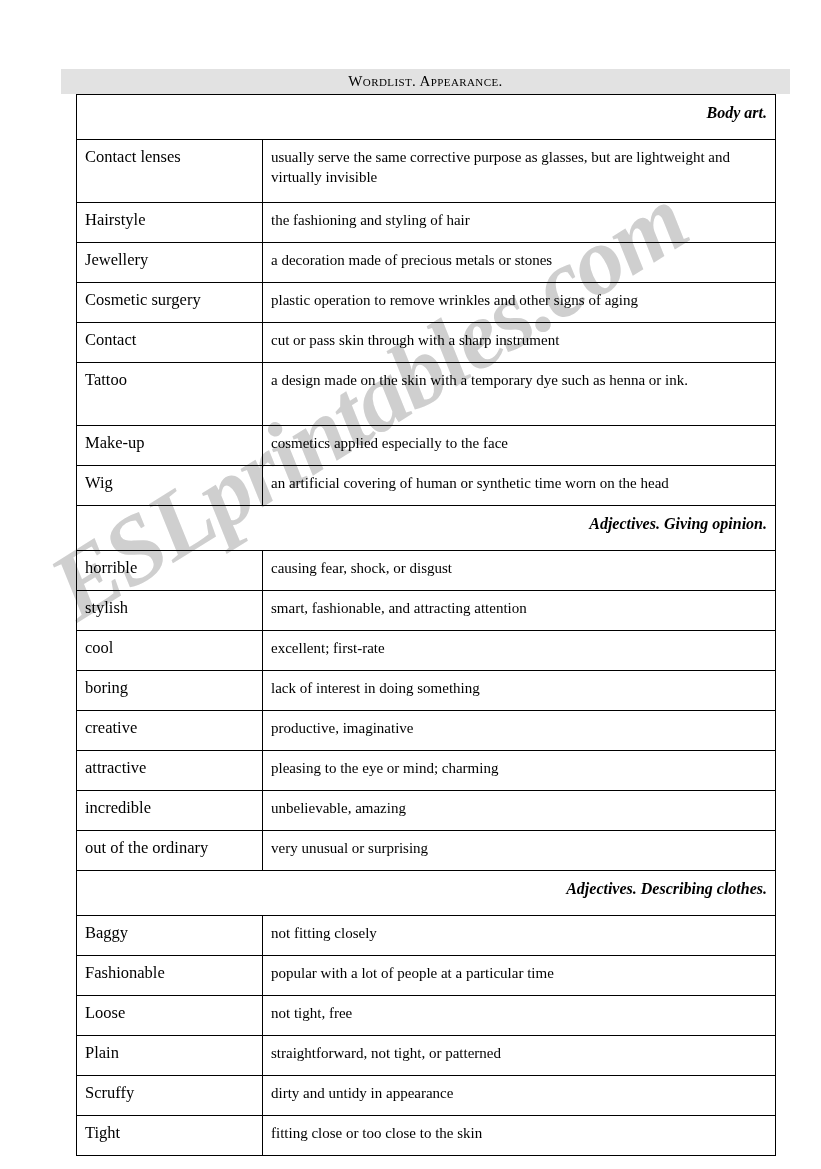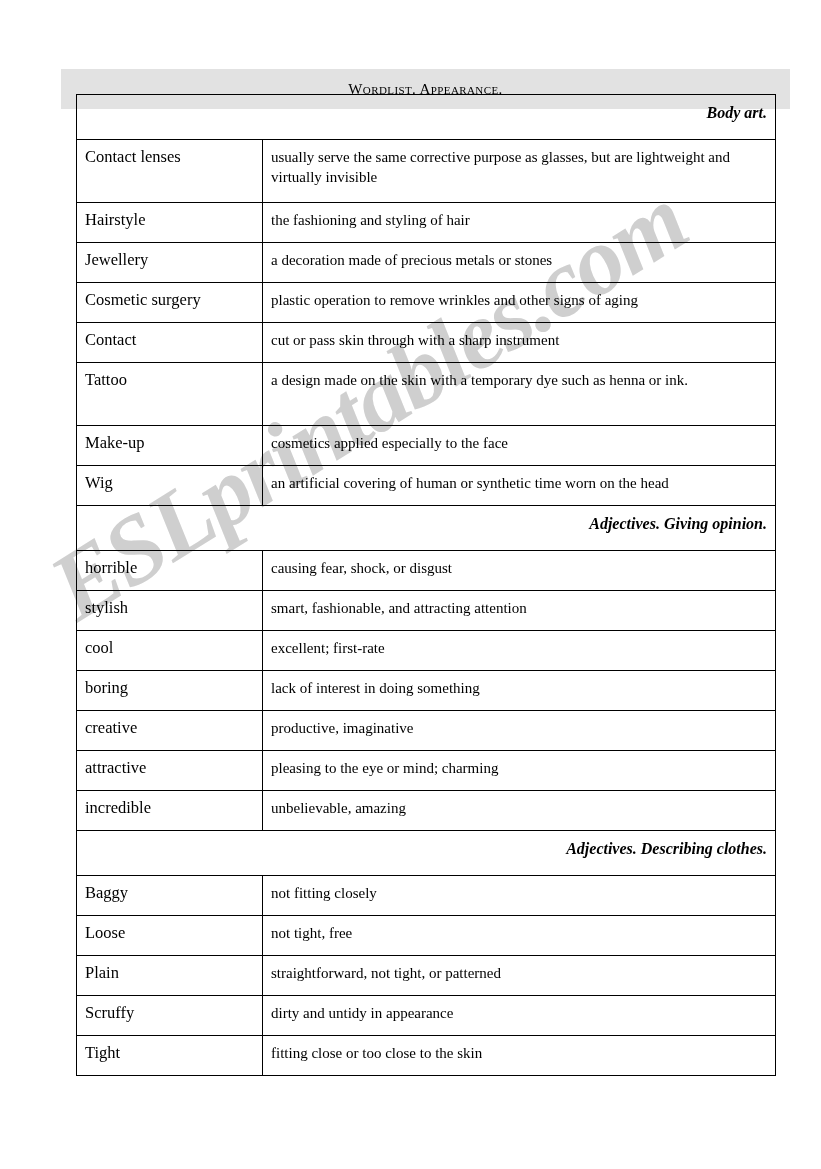--- a/index.html
+++ b/index.html
@@ -53,21 +53,21 @@
     height: 1169px;
     z-index: 1;
   }
 
   
   #title-banner {
     position: absolute;
     left: 61px;
     top: 69px;
     width: 729px;
-    height: 40px;
+    height: 25px;
     background: #e2e2e2;
     display: flex;
     align-items: center;
     justify-content: center;
     z-index: 2;
   }
   #title-banner .title-text {
     font-family: "Liberation Serif", "DejaVu Serif", serif;
     font-size: 15px;
     font-variant: small-caps;
@@ -201,28 +201,36 @@
           <td class="def">productive, imaginative</td>
         </tr>
         <tr class="r-normal">
           <td class="term">attractive</td>
           <td class="def">pleasing to the eye or mind; charming</td>
         </tr>
         <tr class="r-normal">
           <td class="term">incredible</td>
           <td class="def">unbelievable, amazing</td>
         </tr>
+        <tr class="r-normal">
+          <td class="term">out of the ordinary</td>
+          <td class="def">very unusual or surprising</td>
+        </tr>
         <tr class="r-section">
           <td class="section" colspan="2">Adjectives. Describing clothes.</td>
         </tr>
         <tr class="r-normal">
           <td class="term">Baggy</td>
           <td class="def">not fitting closely</td>
         </tr>
         <tr class="r-normal">
+          <td class="term">Fashionable</td>
+          <td class="def">popular with a lot of people at a particular time</td>
+        </tr>
+        <tr class="r-normal">
           <td class="term">Loose</td>
           <td class="def">not tight, free</td>
         </tr>
         <tr class="r-normal">
           <td class="term">Plain</td>
           <td class="def">straightforward, not tight, or patterned</td>
         </tr>
         <tr class="r-normal">
           <td class="term">Scruffy</td>
           <td class="def">dirty and untidy in appearance</td>

